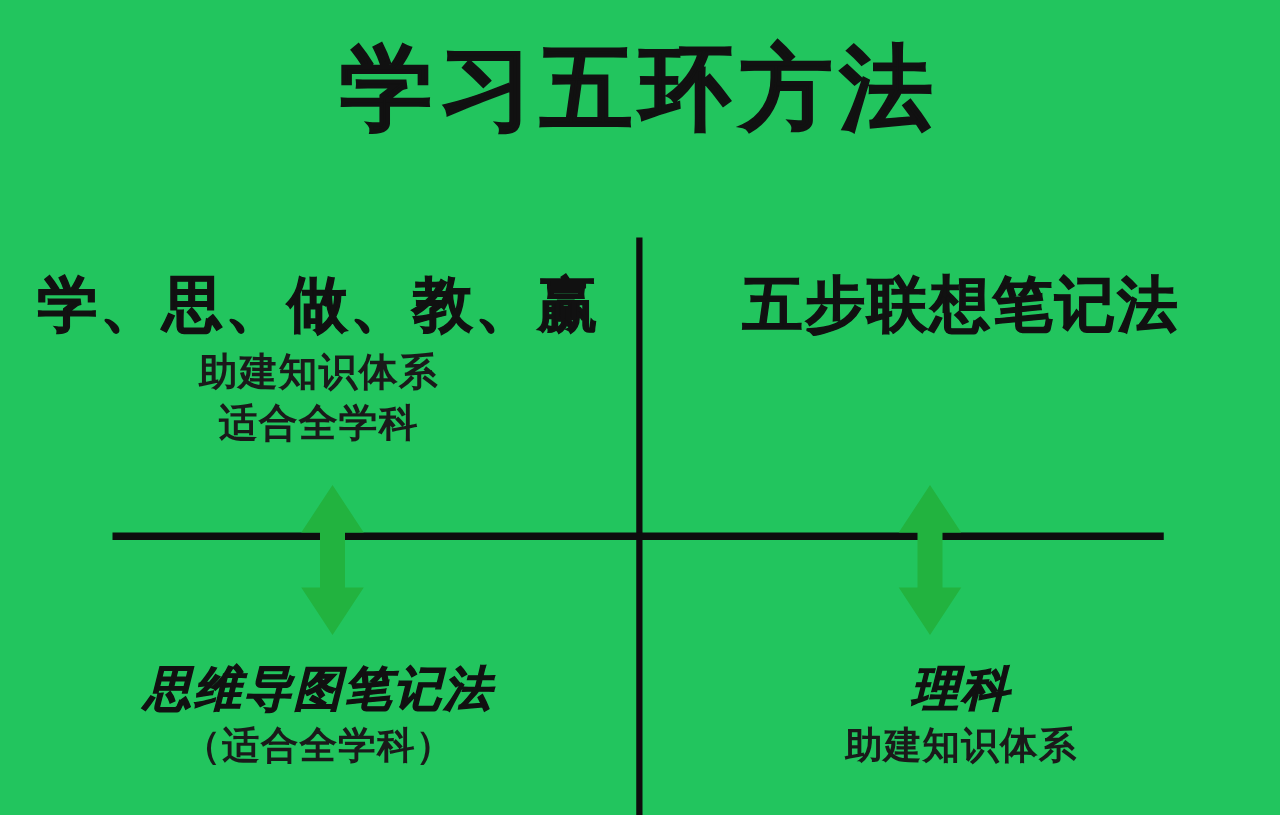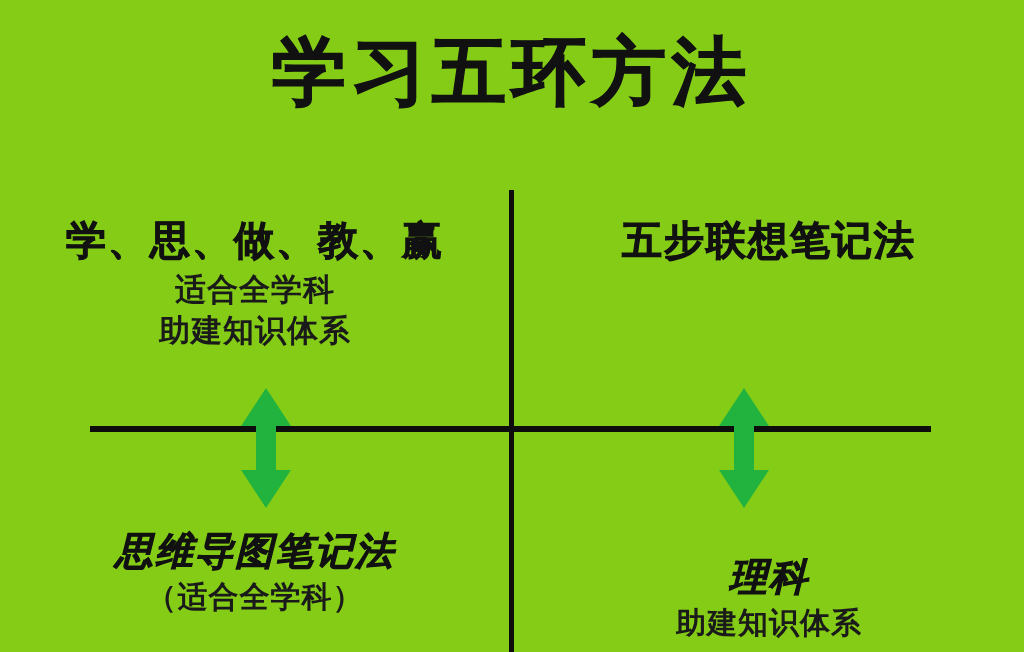--- a/index.html
+++ b/index.html
@@ -12,21 +12,21 @@
     height: 652px;
     background: #fbfbfb;
     font-family: "DejaVu Sans", "Liberation Sans", sans-serif;
     overflow: hidden;
   }
 
   #poster {
     position: relative;
     width: 1024px;
     height: 652px;
-    background: #84cc16;
+    background: #22c55e;
   }
 
   
   .poster-title {
     position: absolute;
     top: 34px;
     left: 0;
     width: 1024px;
     text-align: center;
     font-size: 74px;
@@ -57,41 +57,41 @@
     background: #0d0d0d;
   }
 
   
   .quad {
     position: absolute;
     text-align: center;
     color: #151515;
   }
   .quad .heading {
-    font-size: 40px;
+    font-size: 48px;
     line-height: 1.12;
     font-weight: 700;
     letter-spacing: 2px;
     color: #111111;
     -webkit-text-stroke: 0.9px #111111;
     white-space: nowrap;
   }
   .quad .sub {
     font-size: 31px;
     line-height: 1.33;
     font-weight: 600;
     letter-spacing: 1px;
     color: #1a1a1a;
     white-space: nowrap;
   }
 
   .quad-tl { left: 10px;  top: 218px; width: 490px; }
   .quad-tr { left: 524px; top: 218px; width: 490px; text-align: center; }
   .quad-bl { left: 10px;  top: 530px; width: 490px; }
-  .quad-br { left: 524px; top: 556px; width: 490px; }
+  .quad-br { left: 524px; top: 530px; width: 490px; }
 
   .quad-bl .heading,
   .quad-br .heading { font-size: 38px; font-style: italic; }
   .quad-bl .sub,
   .quad-br .sub { font-size: 30px; margin-top: 4px; }
   .quad-tl .sub-wrap,
   .quad-tr .sub-wrap { margin-top: 6px; }
 
   
   .arrow {
@@ -109,22 +109,22 @@
 <div id="poster">
 
   <div class="poster-title">学习五环方法</div>
 
   <div class="divider-vertical"></div>
   <div class="divider-horizontal"></div>
 
   <div class="quad quad-tl">
     <div class="heading">学、思、做、教、赢</div>
     <div class="sub-wrap">
+      <div class="sub">助建知识体系</div>
       <div class="sub">适合全学科</div>
-      <div class="sub">助建知识体系</div>
     </div>
   </div>
 
   <div class="quad quad-tr">
     <div class="heading">五步联想笔记法</div>
     <div class="sub-wrap">
     </div>
   </div>
 
   <div class="quad quad-bl">

